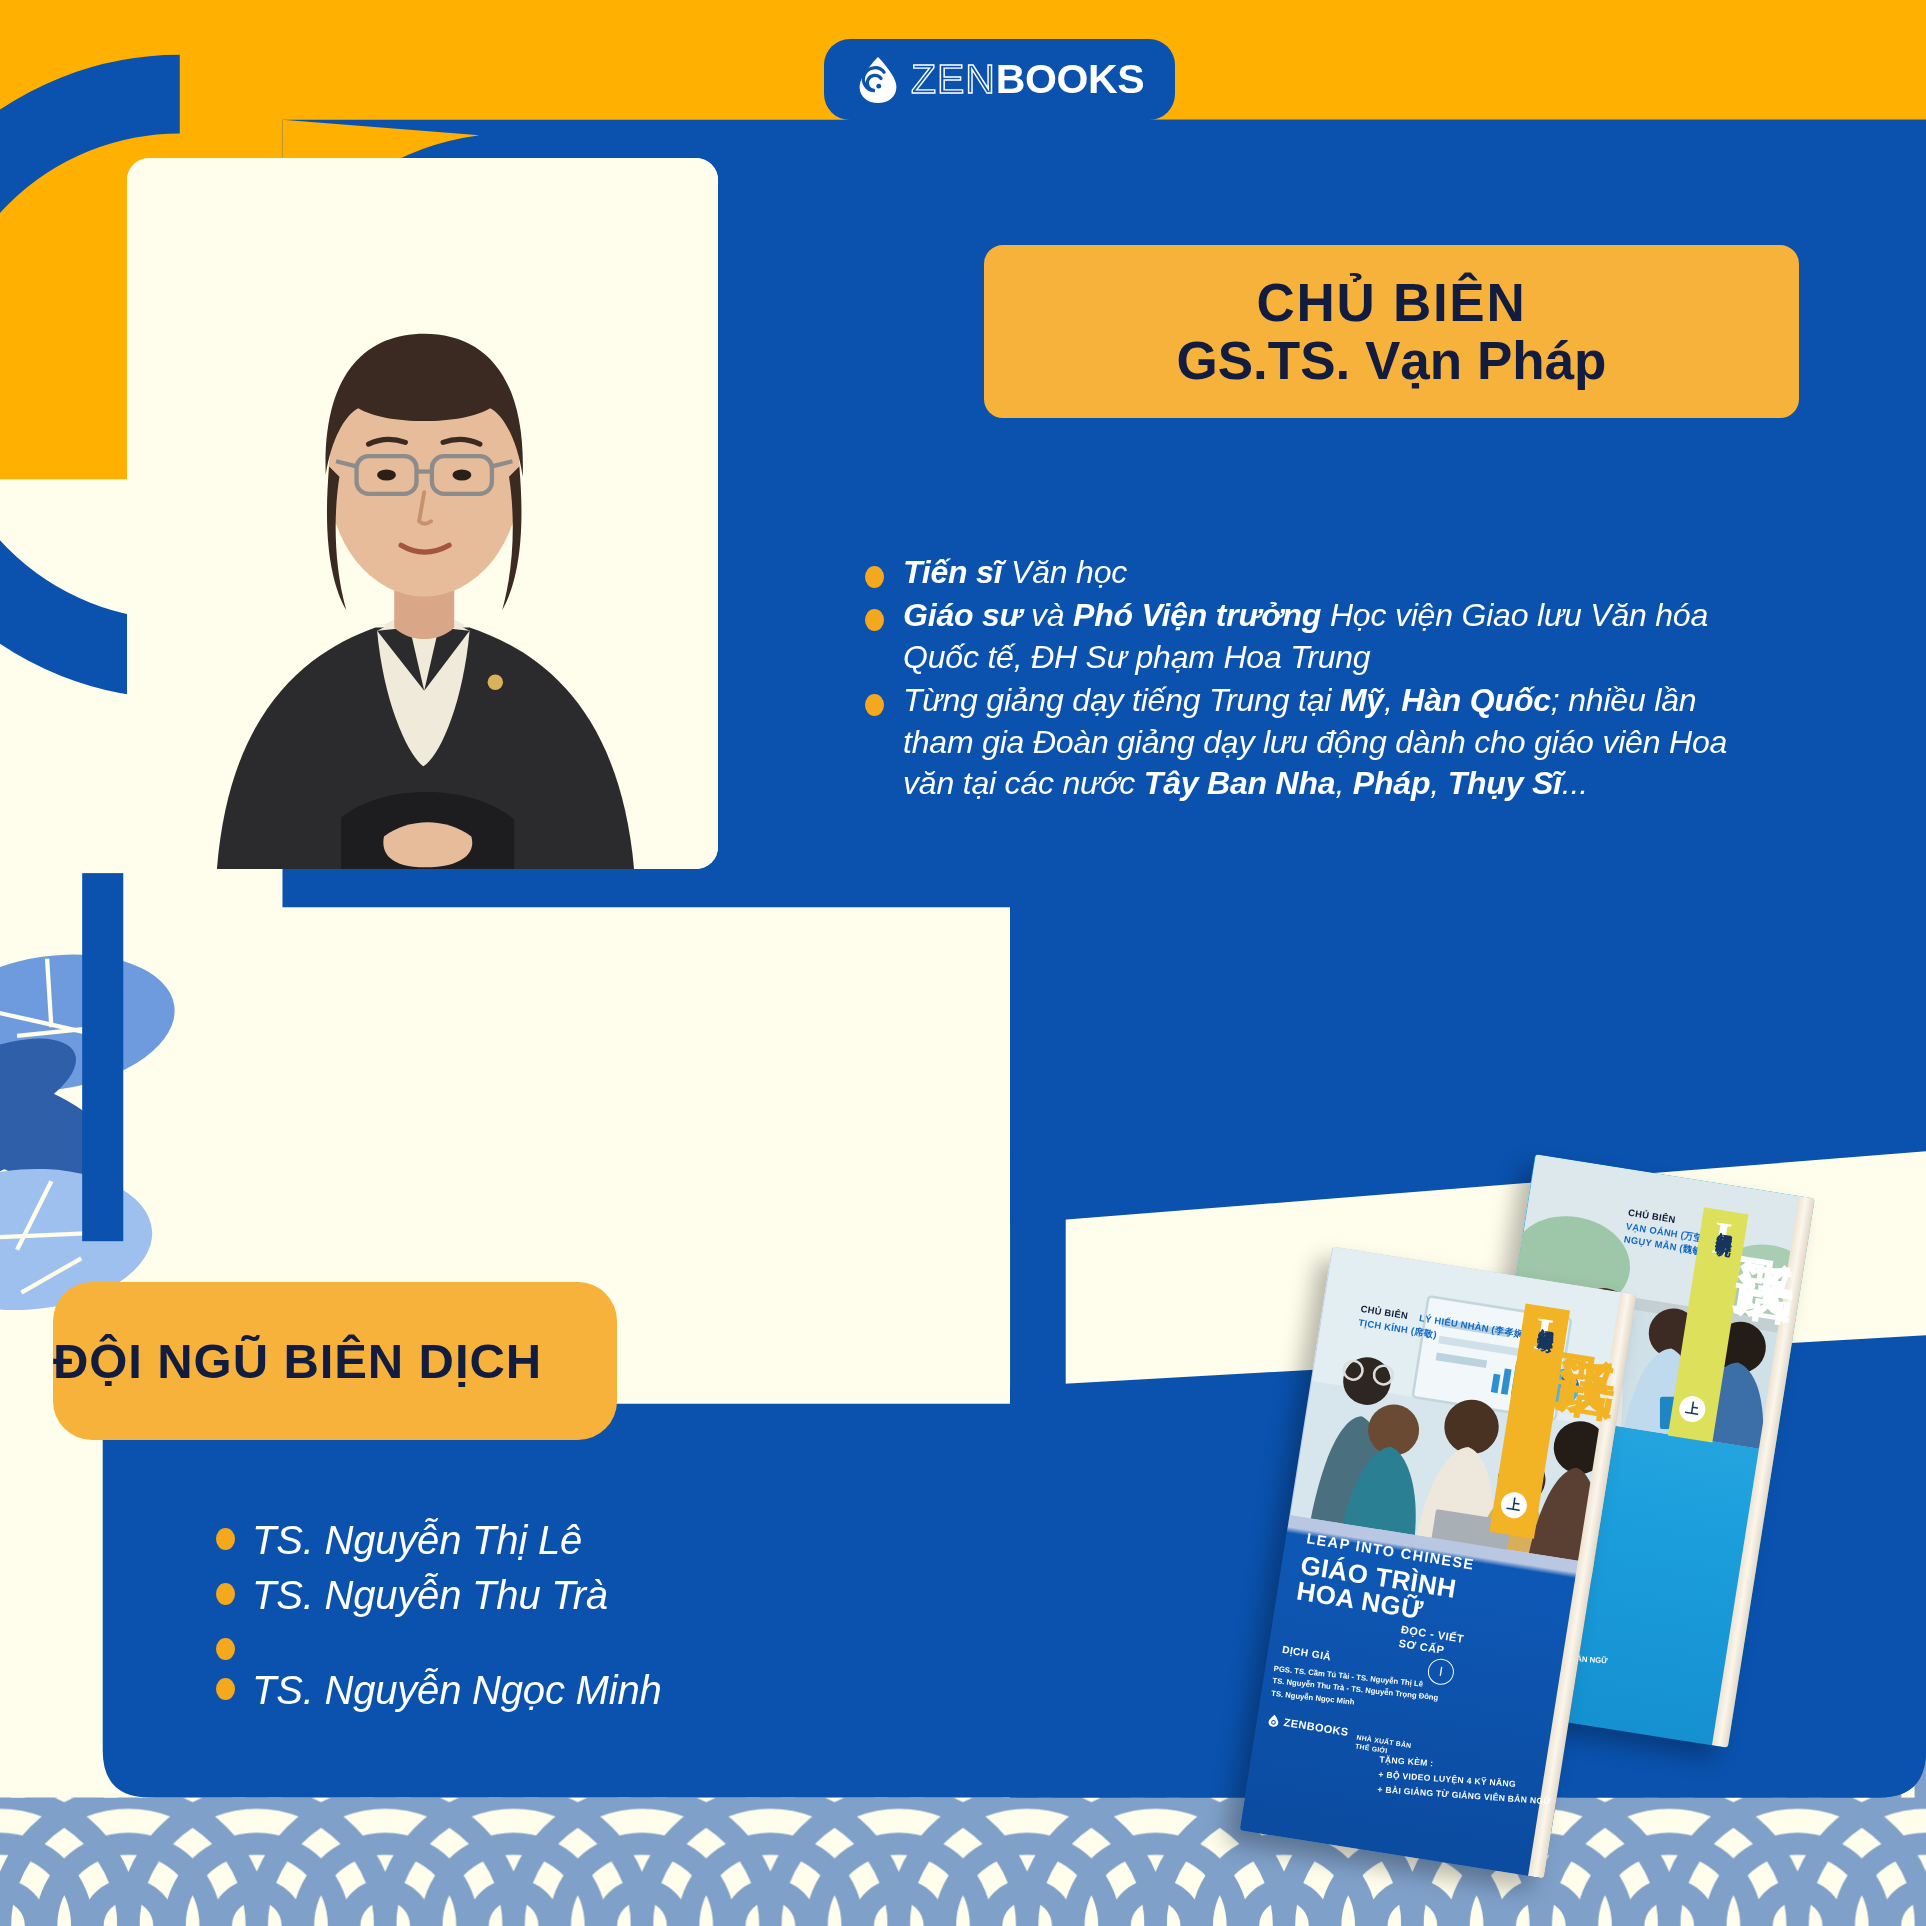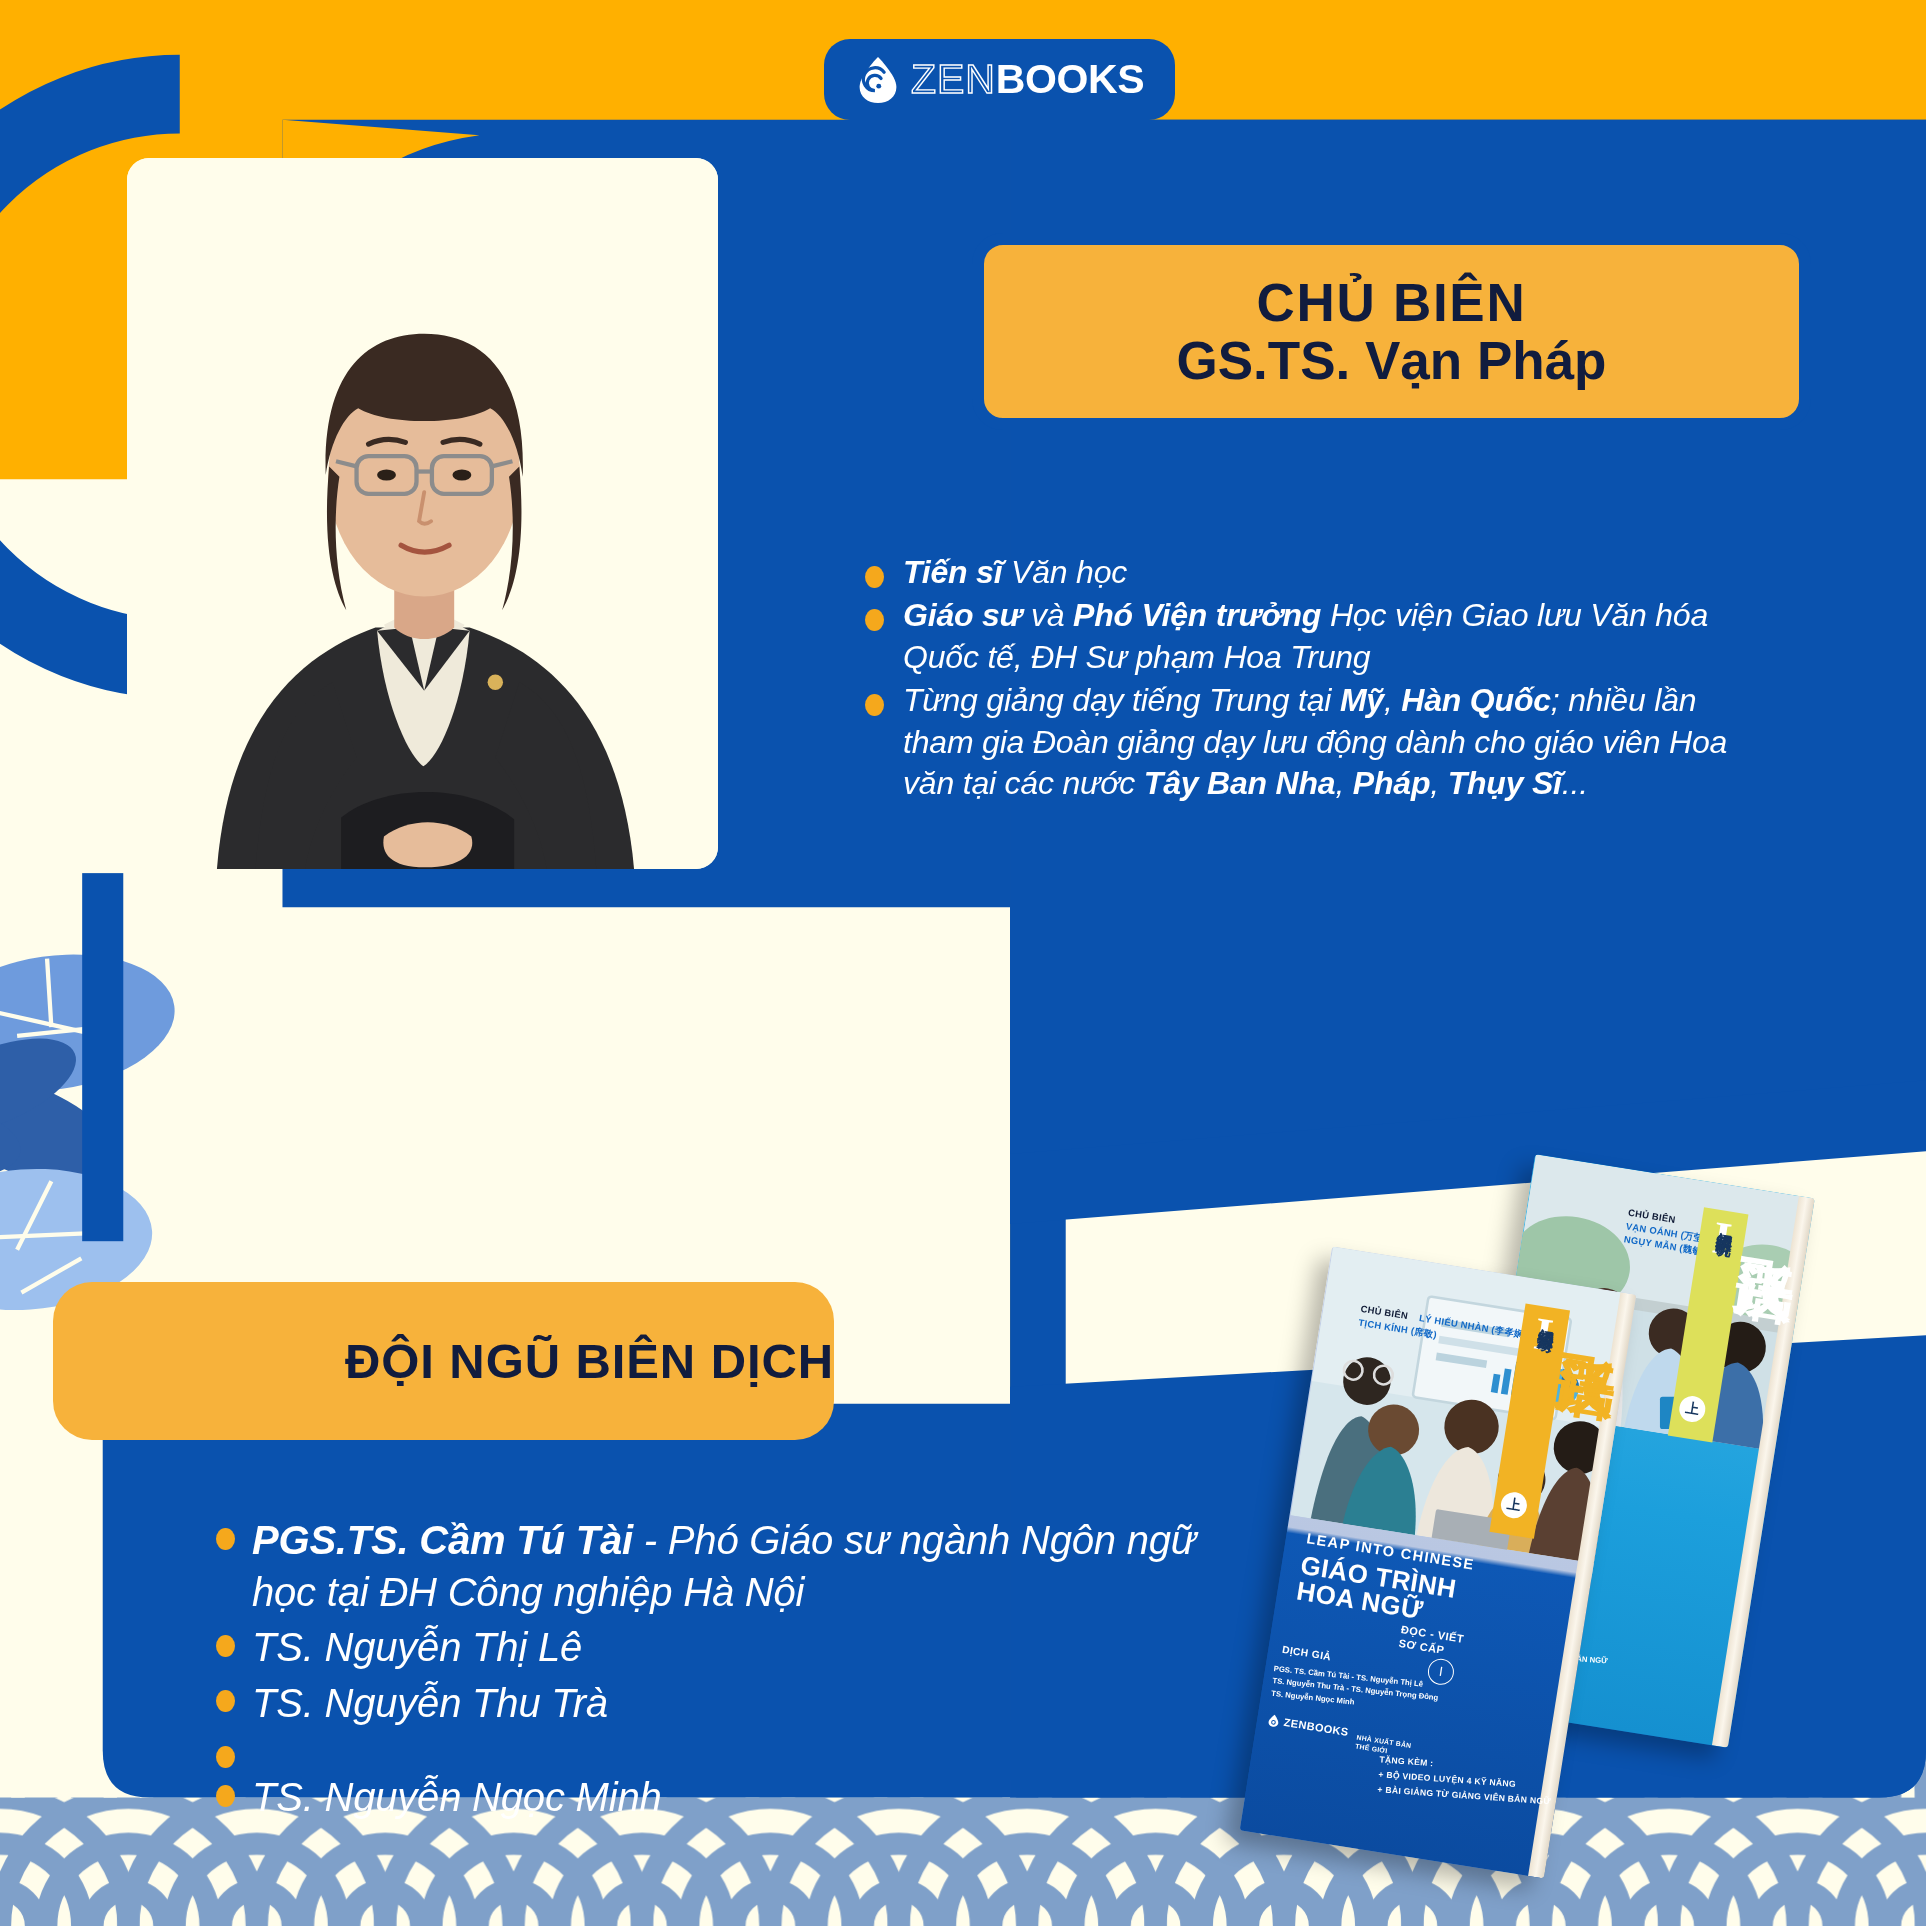--- a/index.html
+++ b/index.html
@@ -103,24 +103,24 @@
     font-style: italic;
     font-family: "Liberation Sans", sans-serif;
     letter-spacing: -0.2px;
   }
   .bio-text b { font-weight: 700; }
 
   
   .team-pill {
     position: absolute;
     left: 53px; top: 1282px;
-    width: 781px; height: 158px;
+    width: 564px; height: 158px;
     background: #F7B23B;
     border-radius: 39px;
-    display: flex; align-items: center; justify-content: flex-end;
+    display: flex; align-items: center; justify-content: flex-start;
     z-index: 30;
   }
   .team-pill span {
     font-size: 49px; font-weight: 700; color: #111C3E;
     letter-spacing: 0.9px;
   }
   .team-list {
     position: absolute;
     left: 216px; top: 1514px;
     width: 1027px;
@@ -429,24 +429,20 @@
         <span class="dot"></span>
         <div class="bio-text"><span>Từng giảng dạy tiếng Trung tại </span><b>Mỹ</b><span>, </span><b>Hàn Quốc</b><span>; nhiều lần tham gia Đoàn giảng dạy lưu động dành cho giáo viên Hoa văn tại các nước </span><b>Tây Ban Nha</b><span>, </span><b>Pháp</b><span>, </span><b>Thụy Sĩ</b><span>...</span></div>
       </div>
     </div>
 
   <div class="team-pill">
     <span>ĐỘI NGŨ BIÊN DỊCH</span>
   </div>
 
   <div class="team-list" id="team-list">
-      <div class="team-item">
-        <span class="team-dot"></span>
-        <div class="team-text"><b>PGS.TS. Cầm Tú Tài</b><span> - Phó Giáo sư ngành Ngôn ngữ học tại ĐH Công nghiệp Hà Nội</span></div>
-      </div>
       <div class="team-item">
         <span class="team-dot"></span>
         <div class="team-text"><span>TS. Nguyễn Thị Lê</span></div>
       </div>
       <div class="team-item">
         <span class="team-dot"></span>
         <div class="team-text"><span>TS. Nguyễn Thu Trà</span></div>
       </div>
       <div class="team-item">
         <span class="team-dot"></span>

